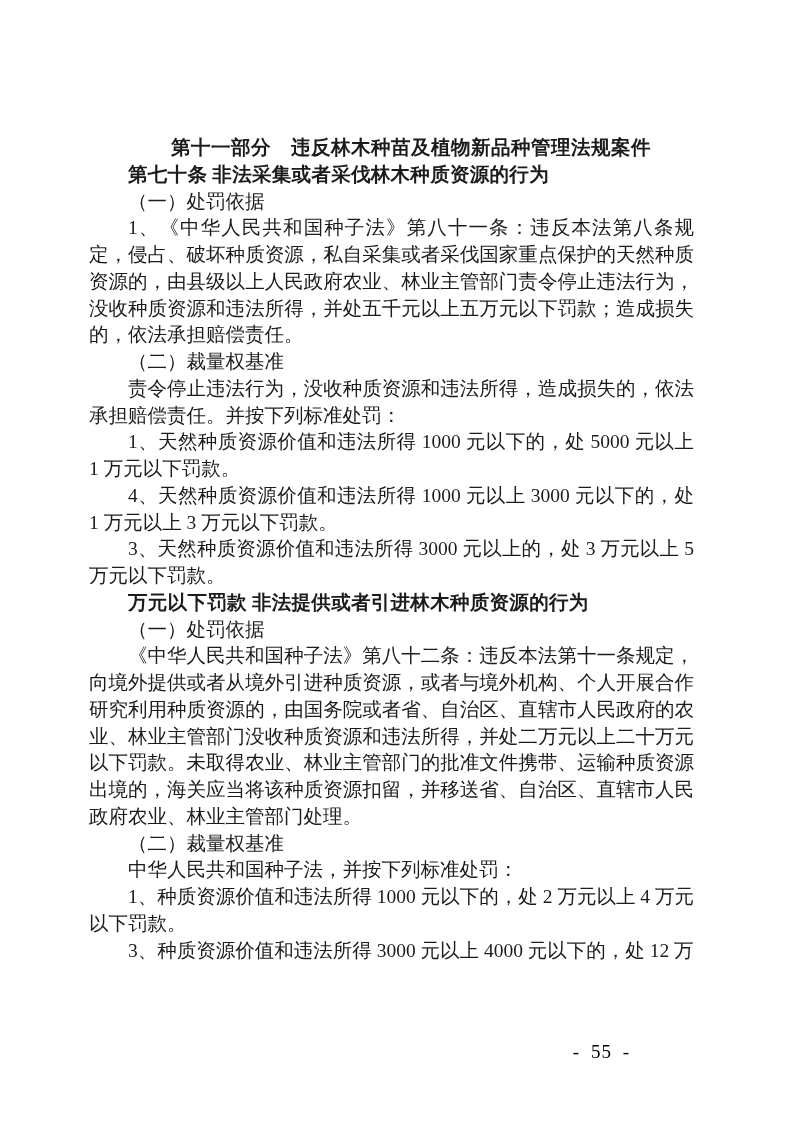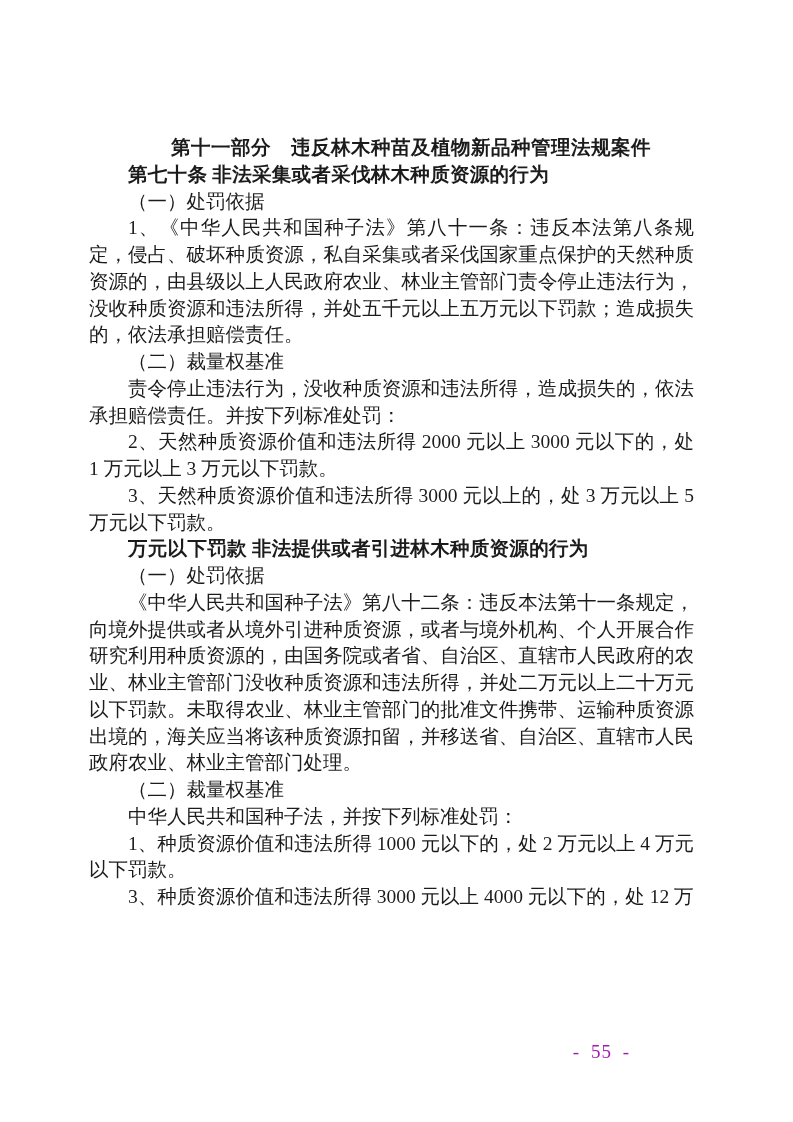--- a/index.html
+++ b/index.html
@@ -44,21 +44,21 @@
   }
   .article-heading {
     font-weight: 700;
     letter-spacing: 0.3px;
   }
   .footer {
     position: absolute;
     top: 1041px;
     right: 111px;
     font-size: 19px;
-    color: #a21caf;
+    color: #000000;
     word-spacing: 5px;
     letter-spacing: 1px;
   }
 </style>
 </head>
 <body>
 
 <div class="page">
   <div class="content">
 
@@ -67,22 +67,23 @@
     <p class="article-heading">第七十条 非法采集或者采伐林木种质资源的行为</p>
 
     <p>（一）处罚依据</p>
 
     <p>1、《中华人民共和国种子法》第八十一条：违反本法第八条规定，侵占、破坏种质资源，私自采集或者采伐国家重点保护的天然种质资源的，由县级以上人民政府农业、林业主管部门责令停止违法行为，没收种质资源和违法所得，并处五千元以上五万元以下罚款；造成损失的，依法承担赔偿责任。</p>
 
     <p>（二）裁量权基准</p>
 
     <p>责令停止违法行为，没收种质资源和违法所得，造成损失的，依法承担赔偿责任。并按下列标准处罚：</p>
 
+    <p>1、天然种质资源价值和违法所得 1000 元以下的，处 5000 元以上 1 万元以下罚款。</p>
 
-    <p>2、天然种质资源价值和违法所得 2000 元以上 3000 元以下的，处 1 万元以上 3 万元以下罚款。</p>
+    <p>4、天然种质资源价值和违法所得 1000 元以上 3000 元以下的，处 1 万元以上 3 万元以下罚款。</p>
 
     <p>3、天然种质资源价值和违法所得 3000 元以上的，处 3 万元以上 5 万元以下罚款。</p>
 
     <p class="article-heading">万元以下罚款 非法提供或者引进林木种质资源的行为</p>
 
     <p>（一）处罚依据</p>
 
     <p>《中华人民共和国种子法》第八十二条：违反本法第十一条规定，向境外提供或者从境外引进种质资源，或者与境外机构、个人开展合作研究利用种质资源的，由国务院或者省、自治区、直辖市人民政府的农业、林业主管部门没收种质资源和违法所得，并处二万元以上二十万元以下罚款。未取得农业、林业主管部门的批准文件携带、运输种质资源出境的，海关应当将该种质资源扣留，并移送省、自治区、直辖市人民政府农业、林业主管部门处理。</p>
 
     <p>（二）裁量权基准</p>

